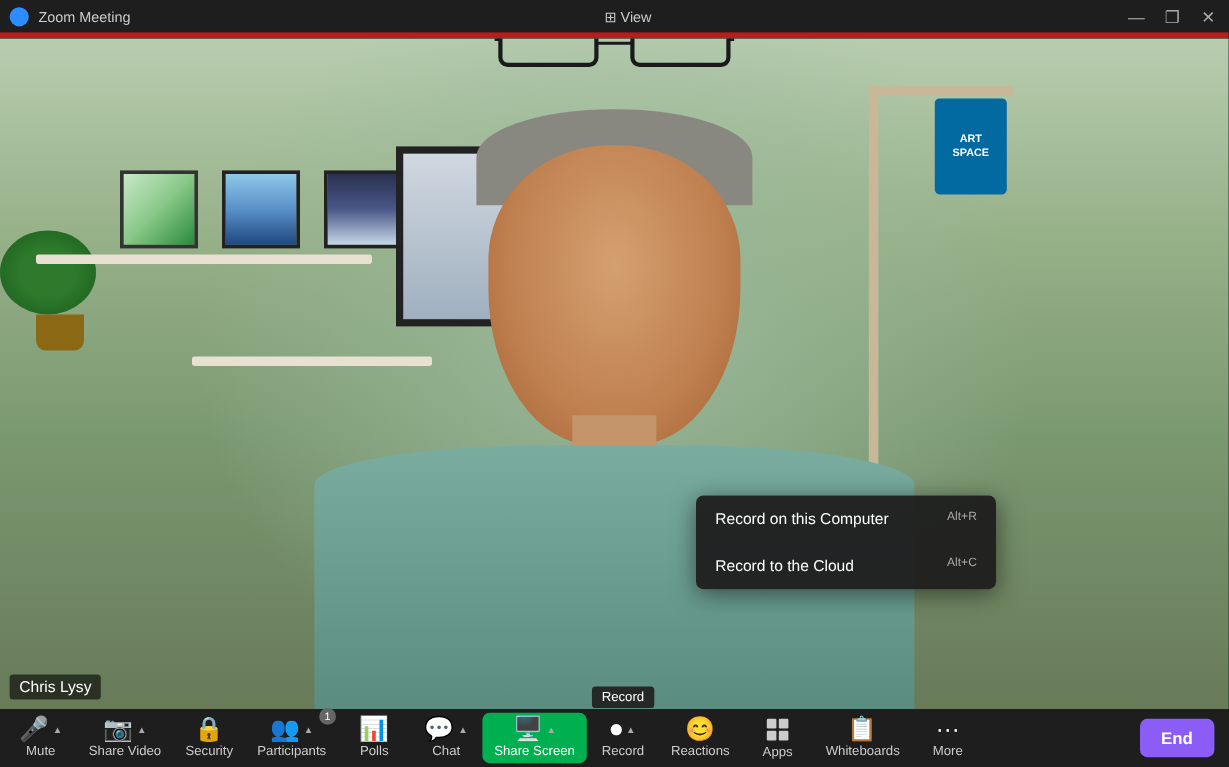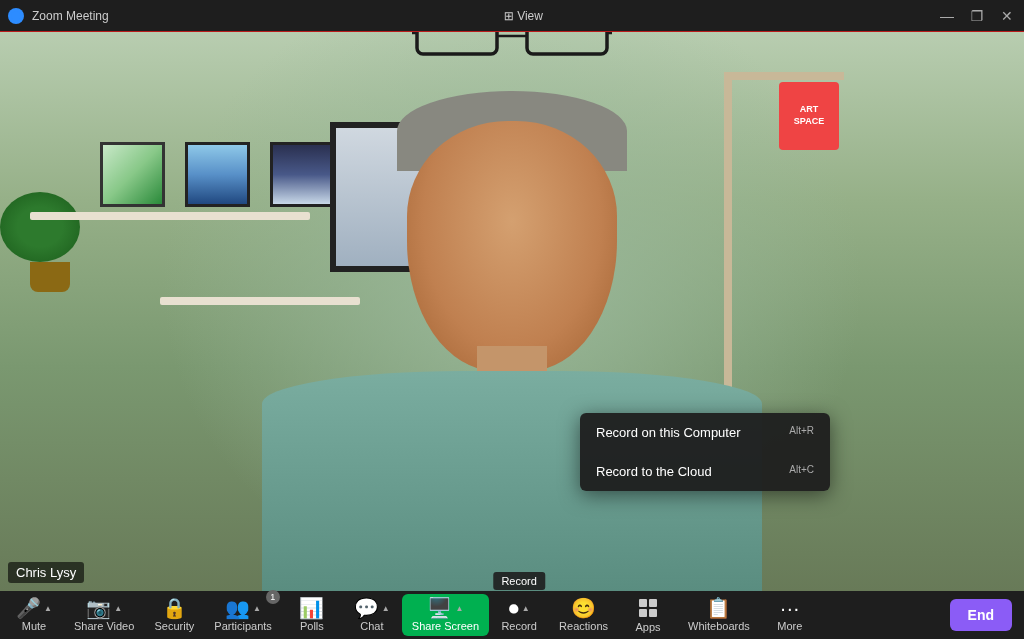--- a/index.html
+++ b/index.html
@@ -12,21 +12,21 @@
     }
 
     
     .title-bar {
       height: 32px;
       background: #1e1e1e;
       display: flex;
       align-items: center;
       padding: 0 8px;
       justify-content: space-between;
-      border-bottom: 1px solid #b91c1c;
+      border-bottom: 5px solid #b91c1c;
     }
     .title-bar-left {
       display: flex;
       align-items: center;
       gap: 8px;
     }
     .zoom-icon {
       width: 16px;
       height: 16px;
       background: #2d8cff;
@@ -248,22 +248,22 @@
       border-top: 8px solid #c8b898;
       background: transparent;
     }
 
     
     .art-sign {
       position: absolute;
       right: 185px;
       top: 50px;
       width: 60px;
-      height: 68px;
-      background: #ef4444;
+      height: 80px;
+      background: #0369a1;
       border-radius: 4px;
       display: flex;
       align-items: center;
       justify-content: center;
     }
     .art-sign-text {
       color: #fff;
       font-size: 9px;
       font-weight: bold;
       text-align: center;

